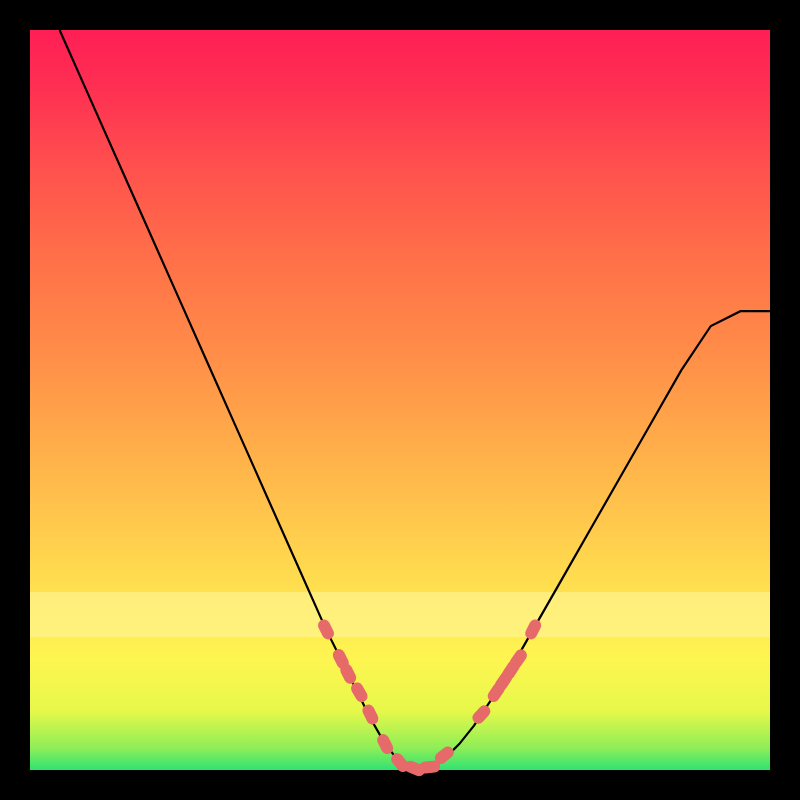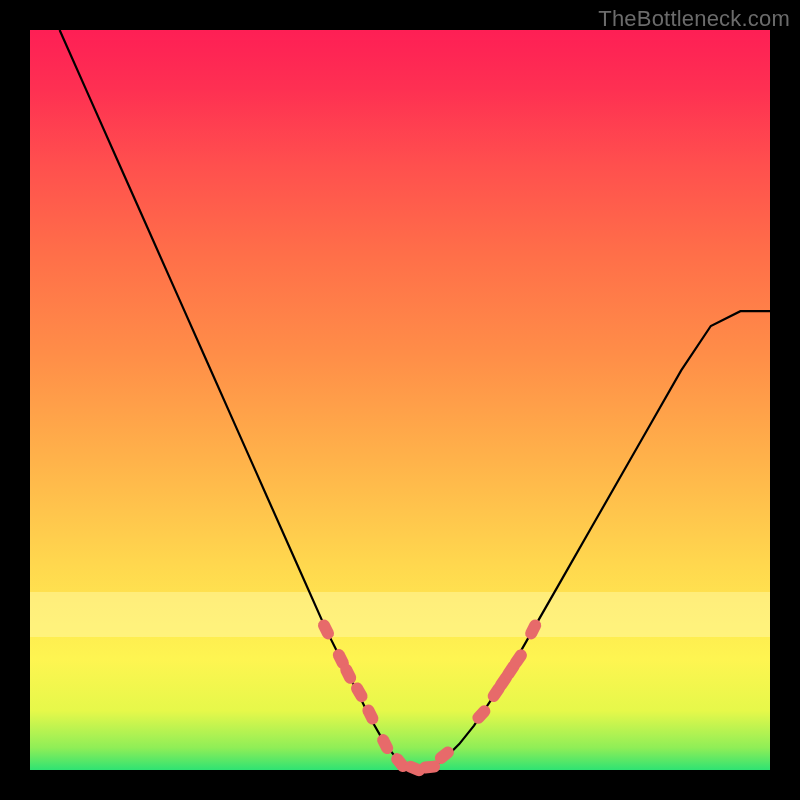--- a/index.html
+++ b/index.html
@@ -86,15 +86,14 @@
         <line x1="410.9" y1="728.0" x2="417.9" y2="722.4" stroke="#e76a6a" stroke-width="12" stroke-linecap="round"></line>
         <line x1="448.4" y1="687.8" x2="454.4" y2="681.2" stroke="#e76a6a" stroke-width="12" stroke-linecap="round"></line>
         <line x1="463.7" y1="666.0" x2="468.7" y2="658.6" stroke="#e76a6a" stroke-width="12" stroke-linecap="round"></line>
         <line x1="471.1" y1="654.9" x2="476.1" y2="647.5" stroke="#e76a6a" stroke-width="12" stroke-linecap="round"></line>
         <line x1="478.5" y1="643.8" x2="483.5" y2="636.4" stroke="#e76a6a" stroke-width="12" stroke-linecap="round"></line>
         <line x1="485.9" y1="632.7" x2="490.9" y2="625.3" stroke="#e76a6a" stroke-width="12" stroke-linecap="round"></line>
         <line x1="501.2" y1="603.4" x2="505.2" y2="595.4" stroke="#e76a6a" stroke-width="12" stroke-linecap="round"></line>
       </g>
   </svg>
 
-  <div class="watermark">TheBottleneck.com</div>
 
 </div>
 
 </body></html>

